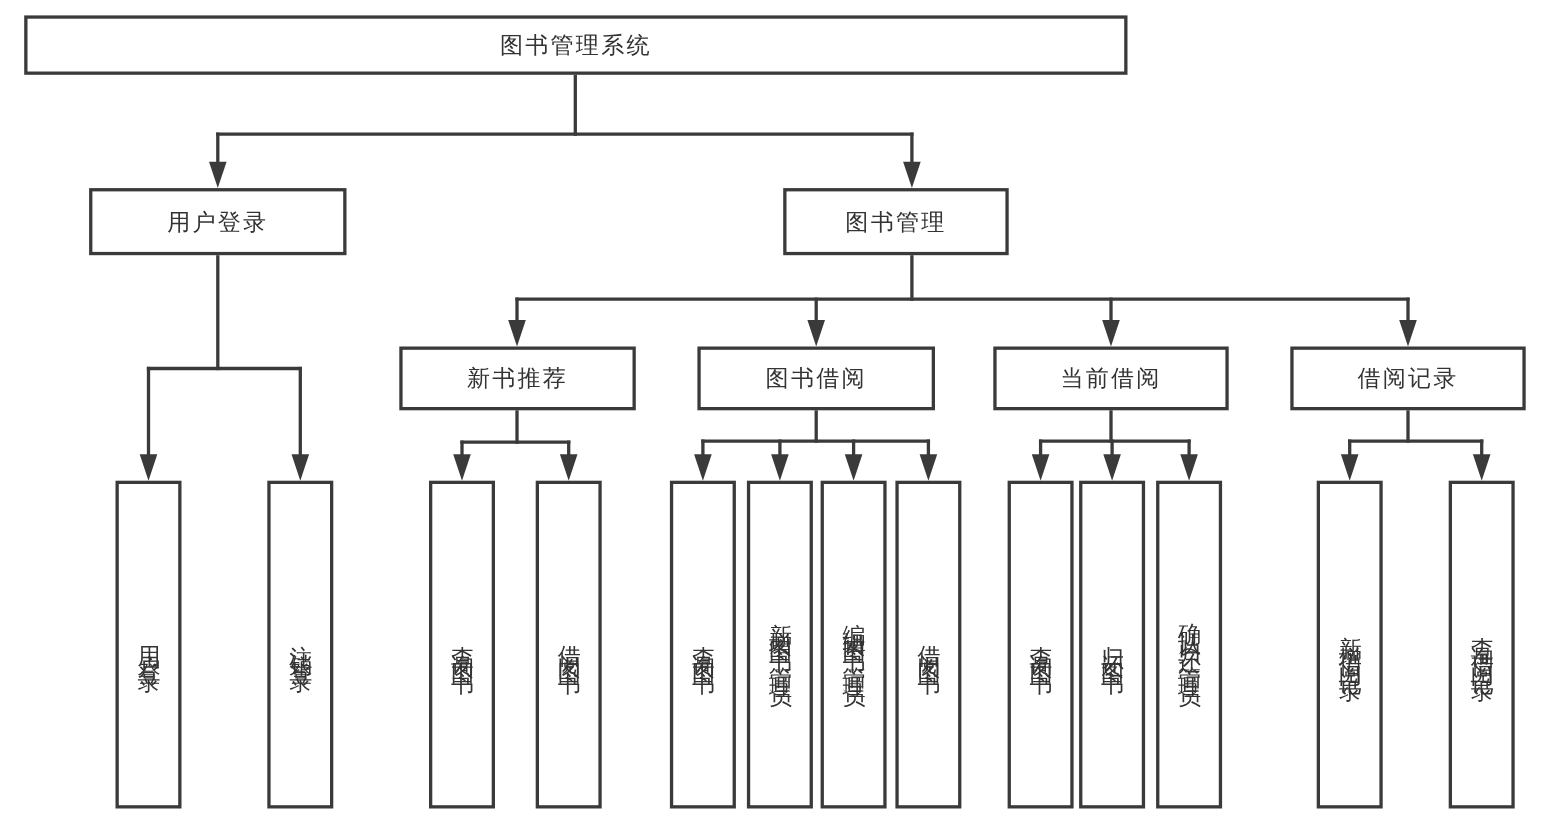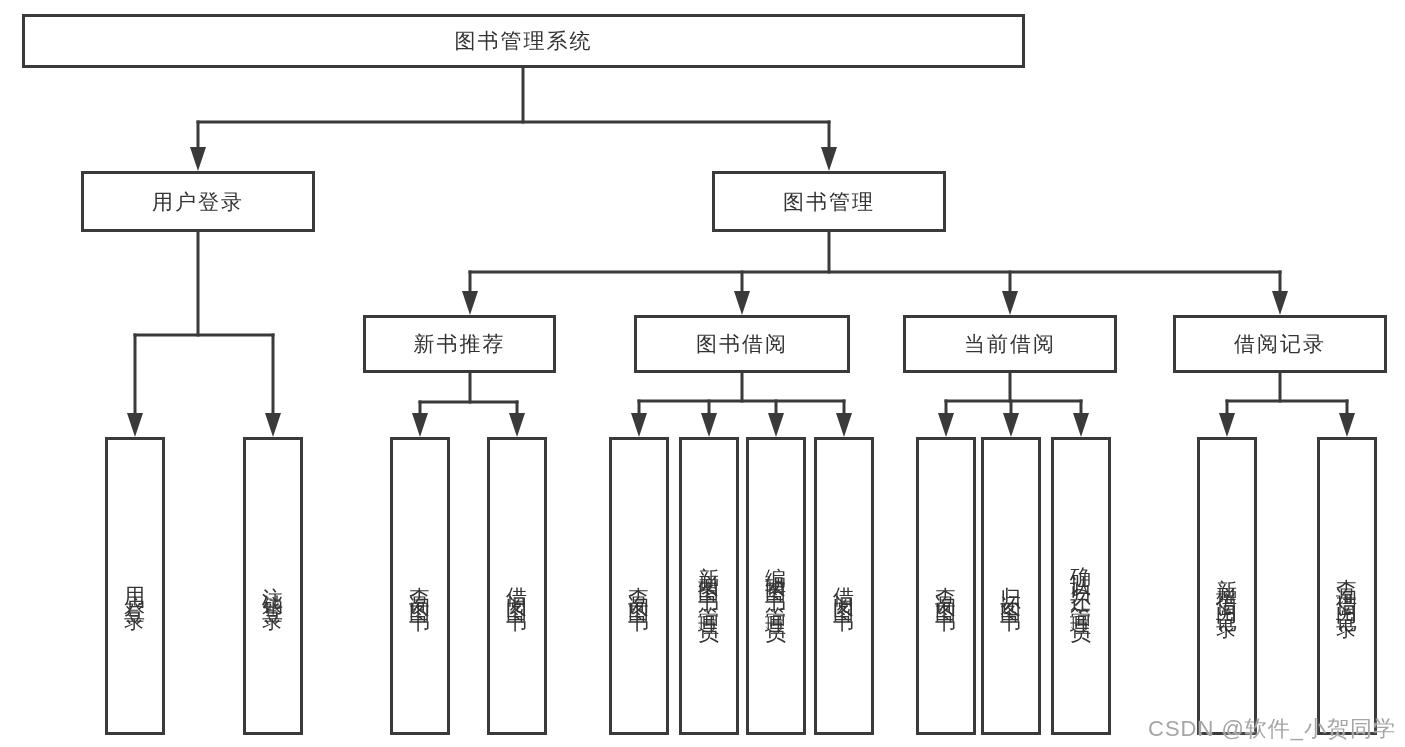--- a/index.html
+++ b/index.html
@@ -132,25 +132,25 @@
     </g>
   </svg>
 
   <div class="box" style="left:22px; top:14px; width:1003px; height:54px;">
     <span class="hlabel">图书管理系统</span>
   </div>
 
   <div class="box" style="left:81px; top:171px; width:234px; height:61px;">
     <span class="hlabel">用户登录</span>
   </div>
-  <div class="box" style="left:712px; top:171px; width:234px; height:61px;">
+  <div class="box" style="left:712px; top:171px; width:205px; height:61px;">
     <span class="hlabel">图书管理</span>
   </div>
 
-  <div class="box" style="left:363px; top:315px; width:193px; height:58px;">
+  <div class="box" style="left:363px; top:315px; width:215px; height:58px;">
     <span class="hlabel">新书推荐</span>
   </div>
   <div class="box" style="left:634px; top:315px; width:216px; height:58px;text-align:right;">
     <span class="hlabel">图书借阅</span>
   </div>
   <div class="box" style="left:903px; top:315px; width:214px; height:58px;align-items:center;">
     <span class="hlabel">当前借阅</span>
   </div>
   <div class="box" style="left:1173px; top:315px; width:214px; height:58px;">
     <span class="hlabel">借阅记录</span>
@@ -193,15 +193,14 @@
     <span class="vlabel">确认归还（管理员）</span>
   </div>
 
   <div class="box leaf" style="left:1197px;">
     <span class="vlabel">新增借阅记录</span>
   </div>
   <div class="box leaf" style="left:1317px;">
     <span class="vlabel">查询借阅记录</span>
   </div>
 
-  <div class="watermark">CSDN @软件_小贺同学</div>
 
 </div>
 
 </body></html>

